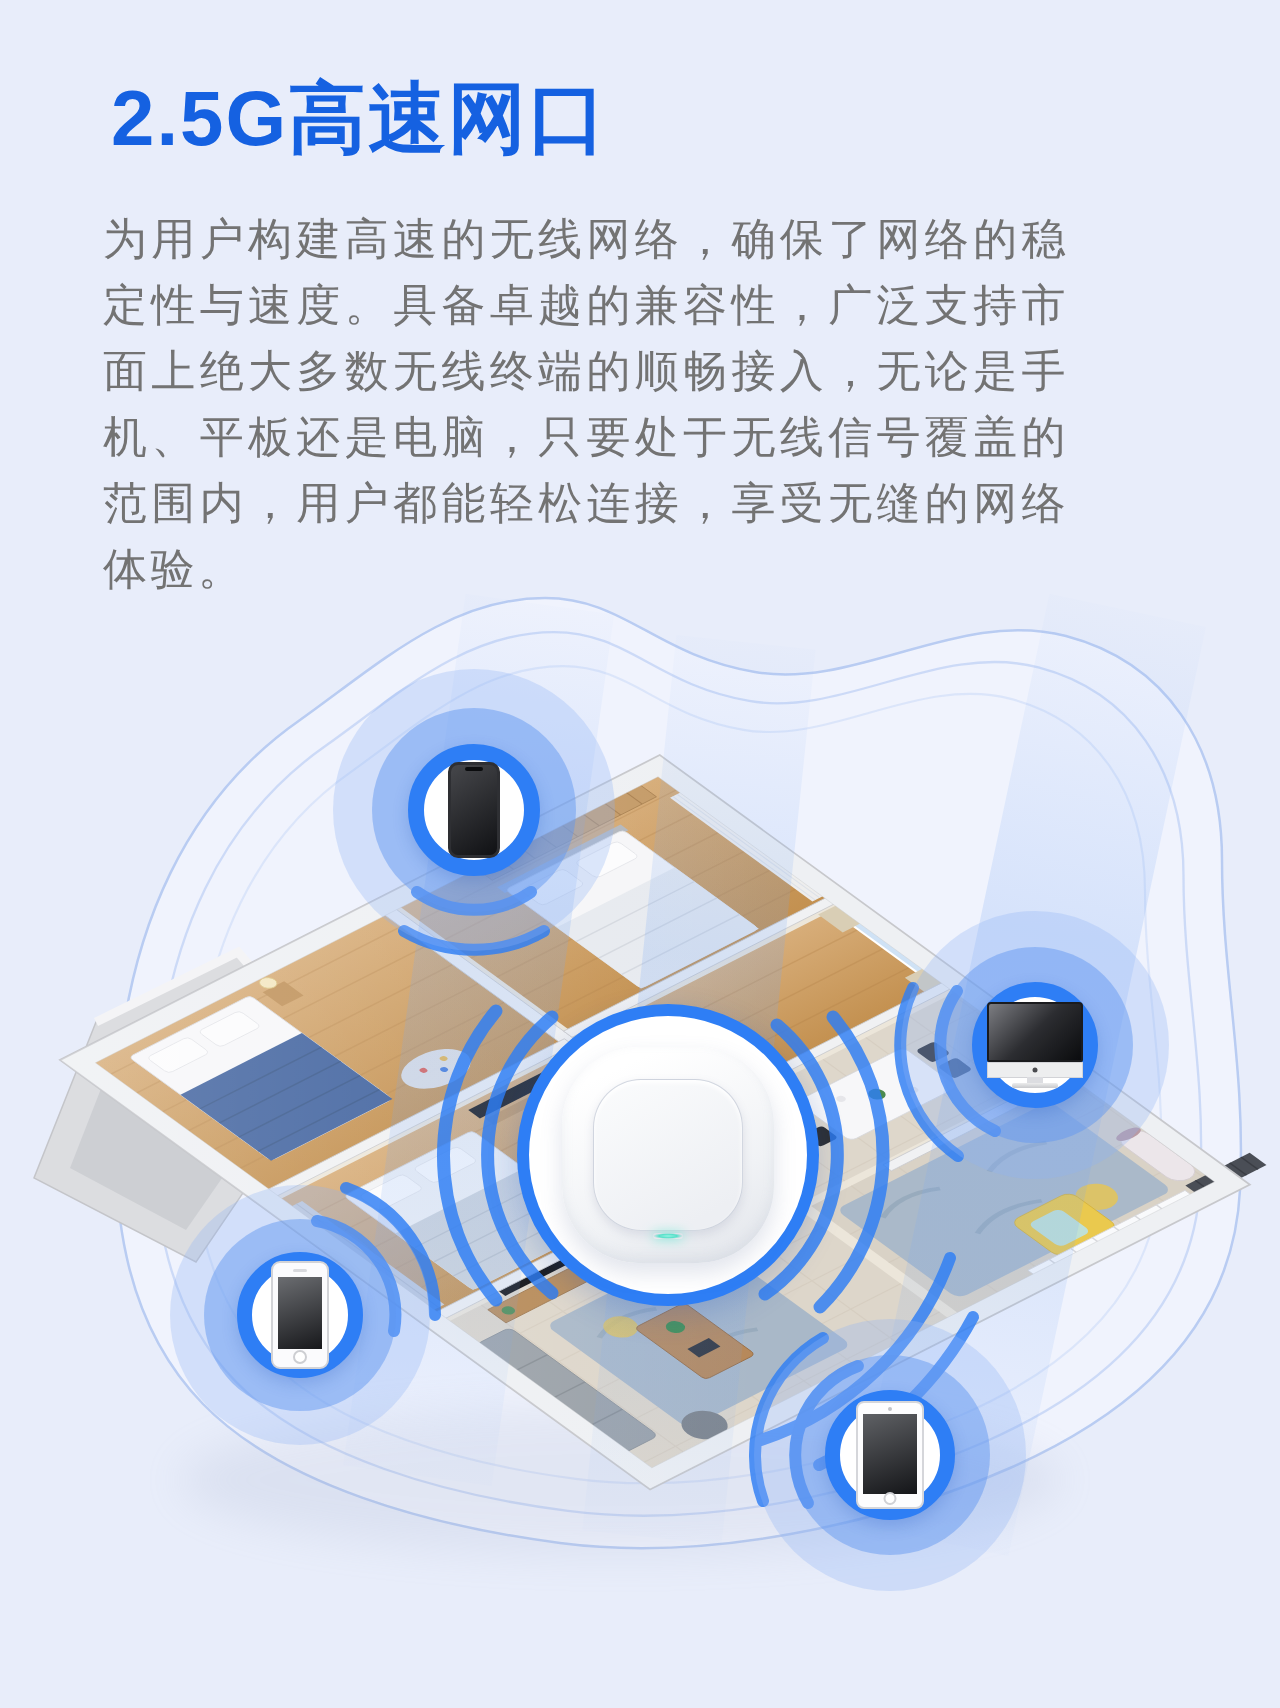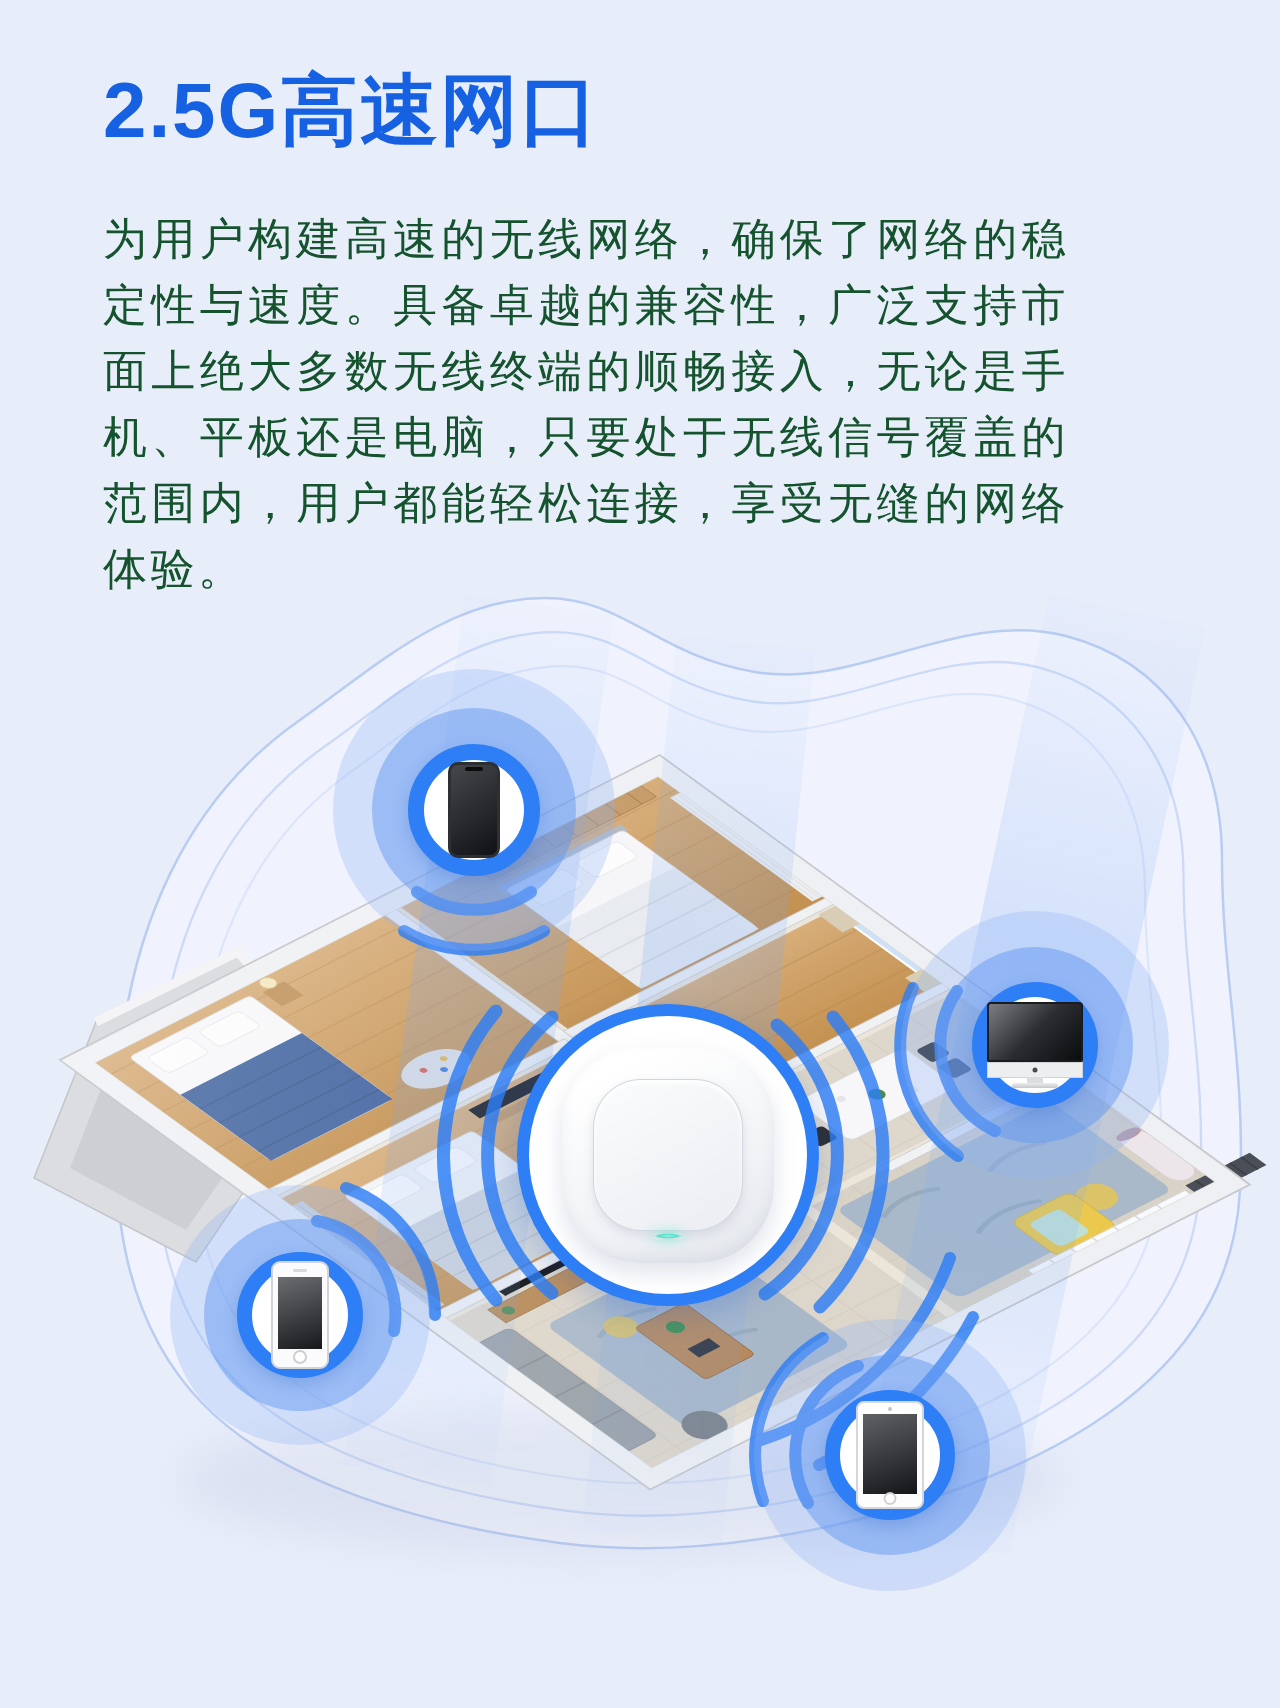--- a/index.html
+++ b/index.html
@@ -3,28 +3,28 @@
 <meta charset="utf-8">
 <style>
   html,body{margin:0;padding:0;}
   body{
     width:1280px;height:1708px;position:relative;overflow:hidden;
     background:#e8edfa;
     font-family:"Liberation Sans","DejaVu Sans",sans-serif;
   }
   
   .page-title{
-    position:absolute;left:103px;top:62px;margin:0;
+    position:absolute;left:103px;top:62px;margin:8px;
     font-size:78px;line-height:1.25;font-weight:800;
     letter-spacing:2px;color:#1561e1;
   }
   .page-paragraph{
     position:absolute;left:103px;top:206px;width:966px;margin:0;
     font-size:44px;line-height:66px;font-weight:400;
-    letter-spacing:3.5px;color:#14532d;
+    letter-spacing:3.5px;color:#737373;
     text-align:justify;
   }
   
   .scene{position:absolute;left:0;top:0;width:1280px;height:1708px;}
   .scene svg{position:absolute;left:0;top:0;}
 
   
   .badge{position:absolute;width:0;height:0;}
   .badge>span{position:absolute;left:0;top:0;transform:translate(-50%,-50%);border-radius:50%;}
   .halo2{width:var(--h2);height:var(--h2);background:rgba(143,180,246,.30);}

